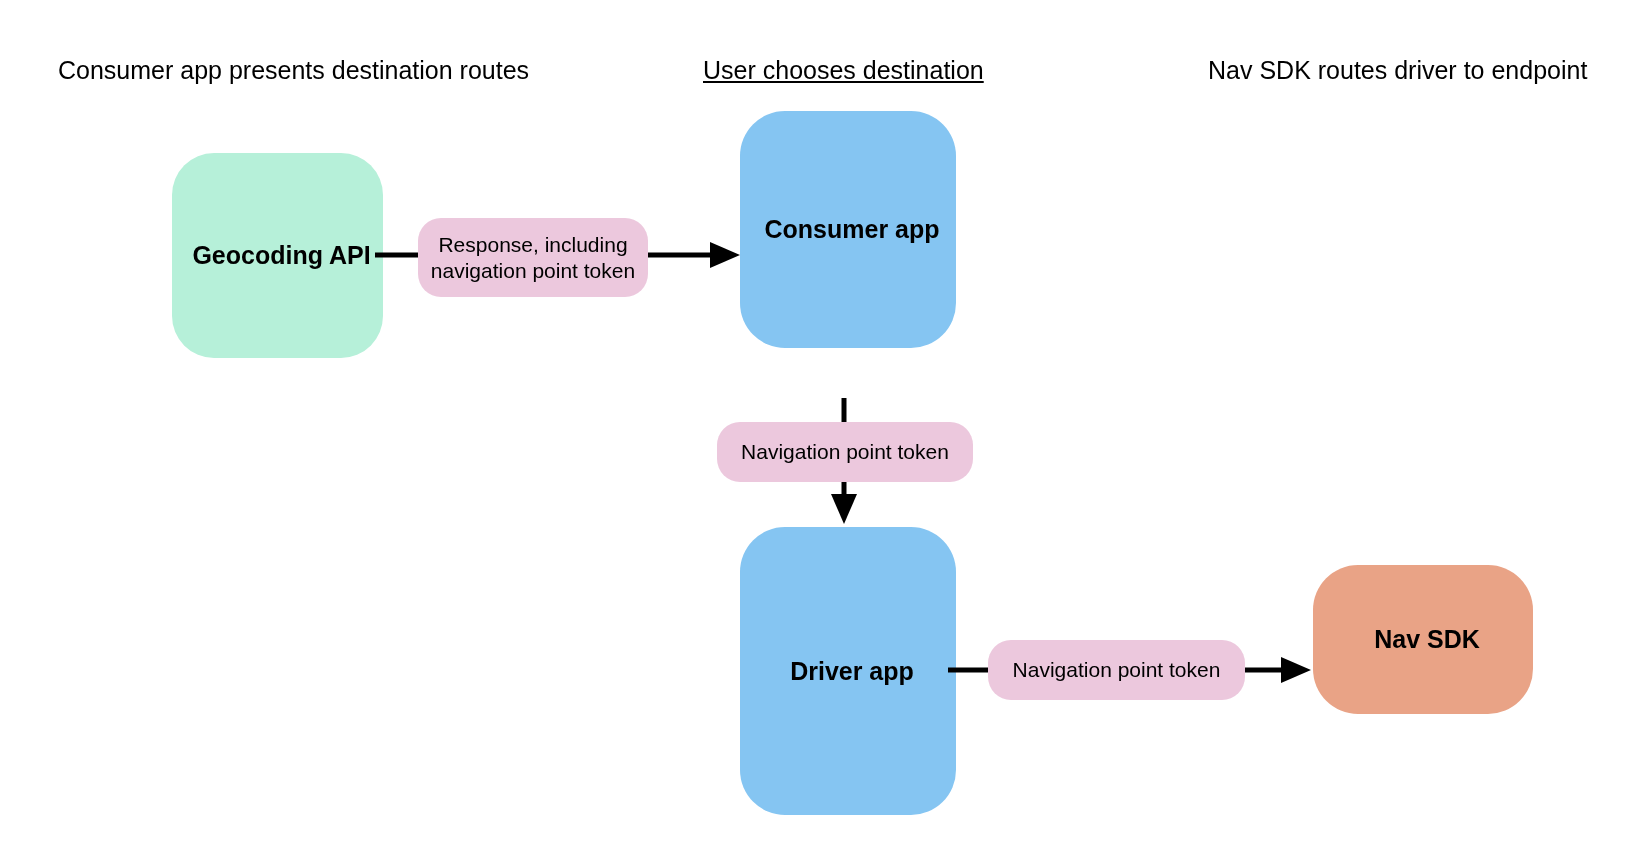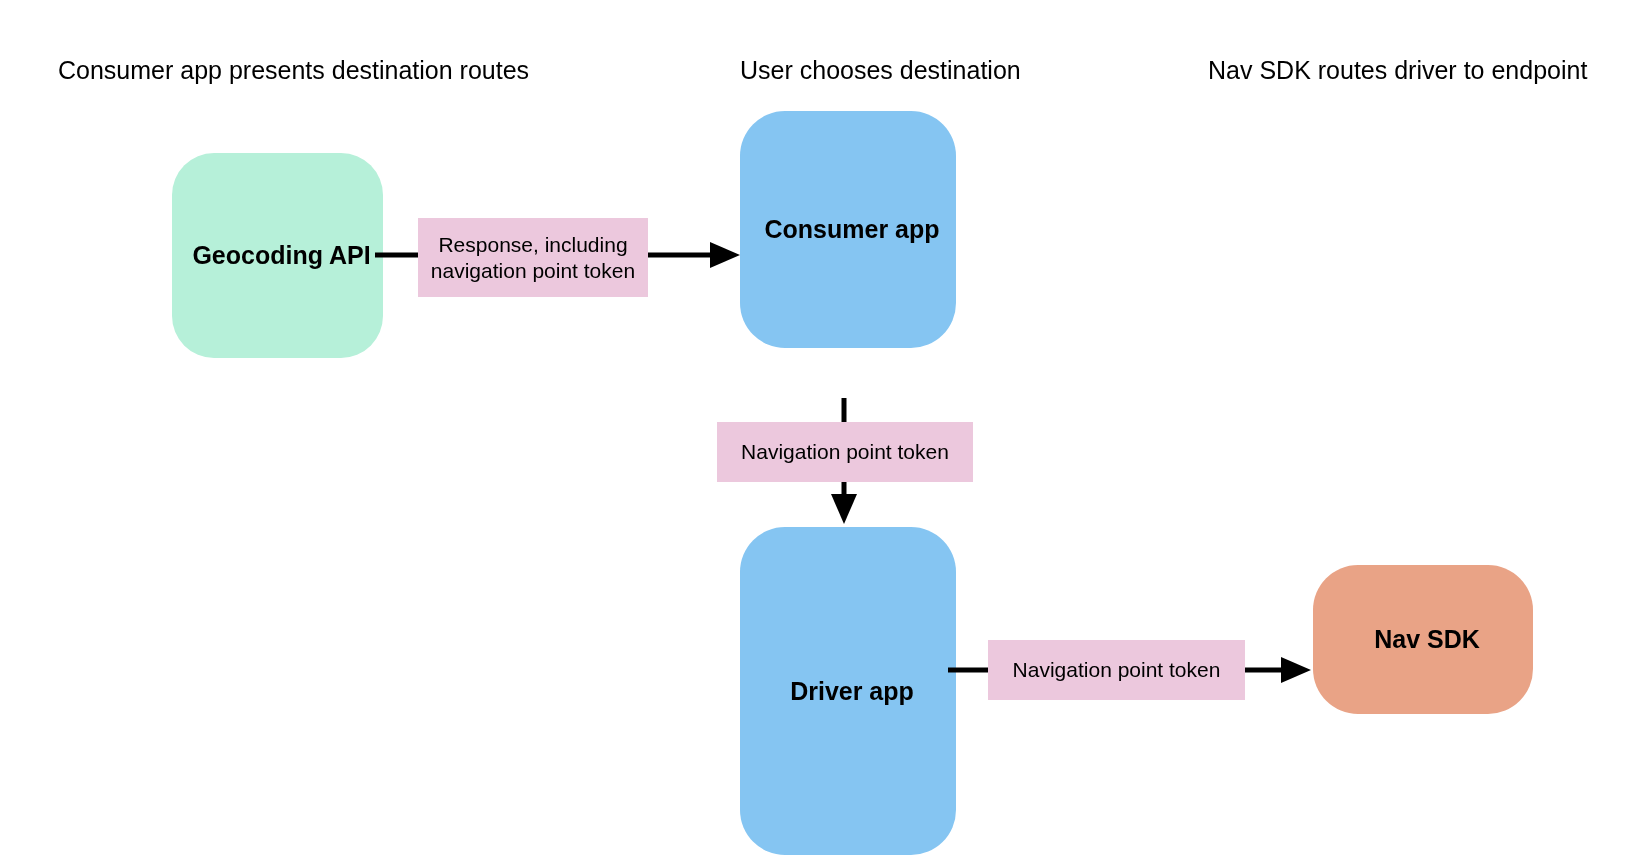--- a/index.html
+++ b/index.html
@@ -18,21 +18,21 @@
   }
   .stage-caption {
     position: absolute;
     top: 55px;
     font-size: 25px;
     line-height: 30px;
     color: var(--text, #000000);
     white-space: nowrap;
   }
   .caption-1 { left: 58px; }
-  .caption-2 { left: 740px; }
+  .caption-2 { left: 703px; text-decoration: underline; }
   .caption-3 { left: 1208px; }
 
   .node {
     position: absolute;
     display: flex;
     align-items: center;
     justify-content: center;
     font-size: 25px;
     font-weight: 700;
     text-align: center;
@@ -43,21 +43,21 @@
     left: 172px; top: 153px; width: 203px; height: 205px;
     border-radius: 42px;
     background: var(--node_green, #b6f0d9);
   }
   .node-consumer {
     left: 740px; top: 111px; width: 208px; height: 237px;
     border-radius: 45px;
     background: var(--node_blue, #85c5f2);
   }
   .node-driver {
-    left: 740px; top: 527px; width: 208px; height: 328px;
+    left: 740px; top: 527px; width: 208px; height: 288px;
     border-radius: 45px;
     background: var(--node_blue, #85c5f2);
   }
   .node-navsdk {
     left: 1313px; top: 565px; width: 212px; height: 149px;
     border-radius: 45px;
     background: var(--node_orange, #e9a386);
   }
 
   .arrow-layer {
@@ -74,20 +74,21 @@
     display: flex;
     align-items: center;
     justify-content: center;
     text-align: center;
     background: var(--label_pink, #ecc8dd);
     font-size: 21px;
     line-height: 26px;
     z-index: 3;
     box-sizing: border-box;
     padding: 2px 10px;
+    border-radius: 23px;
   }
   .edge-label-1 { left: 418px; top: 218px; width: 230px; height: 79px; }
   .edge-label-2 { left: 717px; top: 422px; width: 256px; height: 60px; }
   .edge-label-3 { left: 988px; top: 640px; width: 257px; height: 60px; }
 </style>
 </head>
 <body>
 
 <div class="canvas">
 

